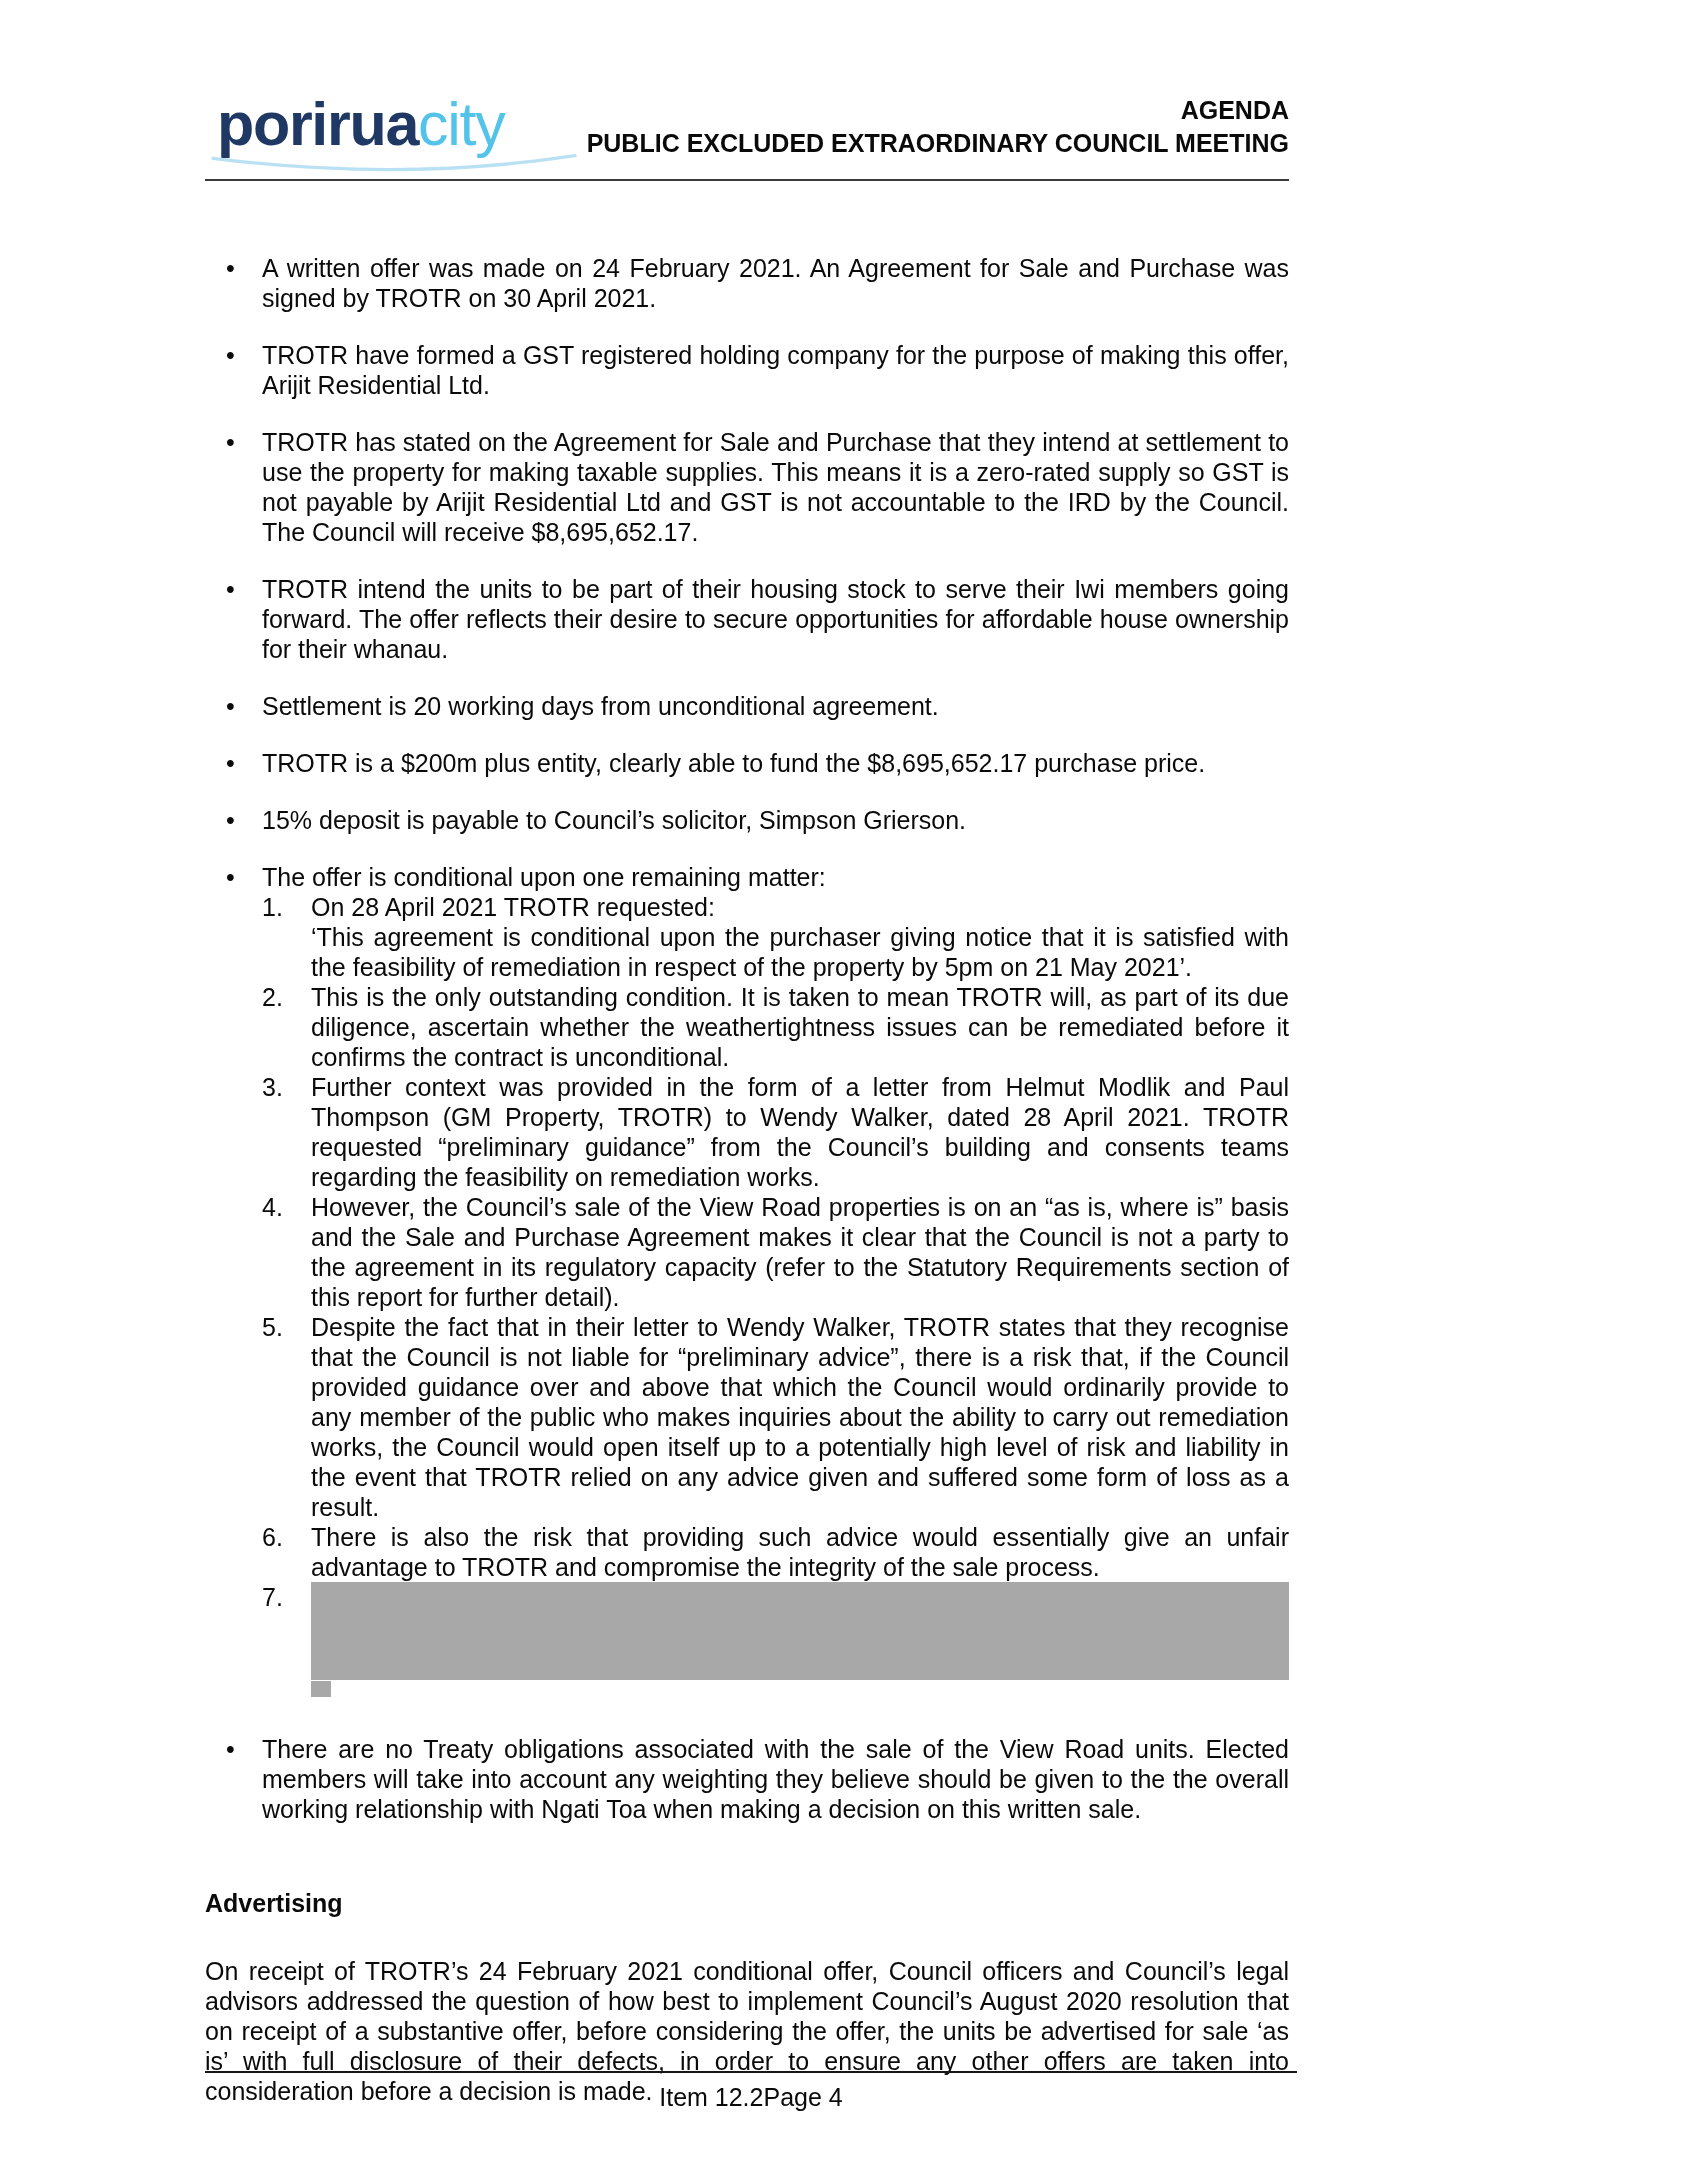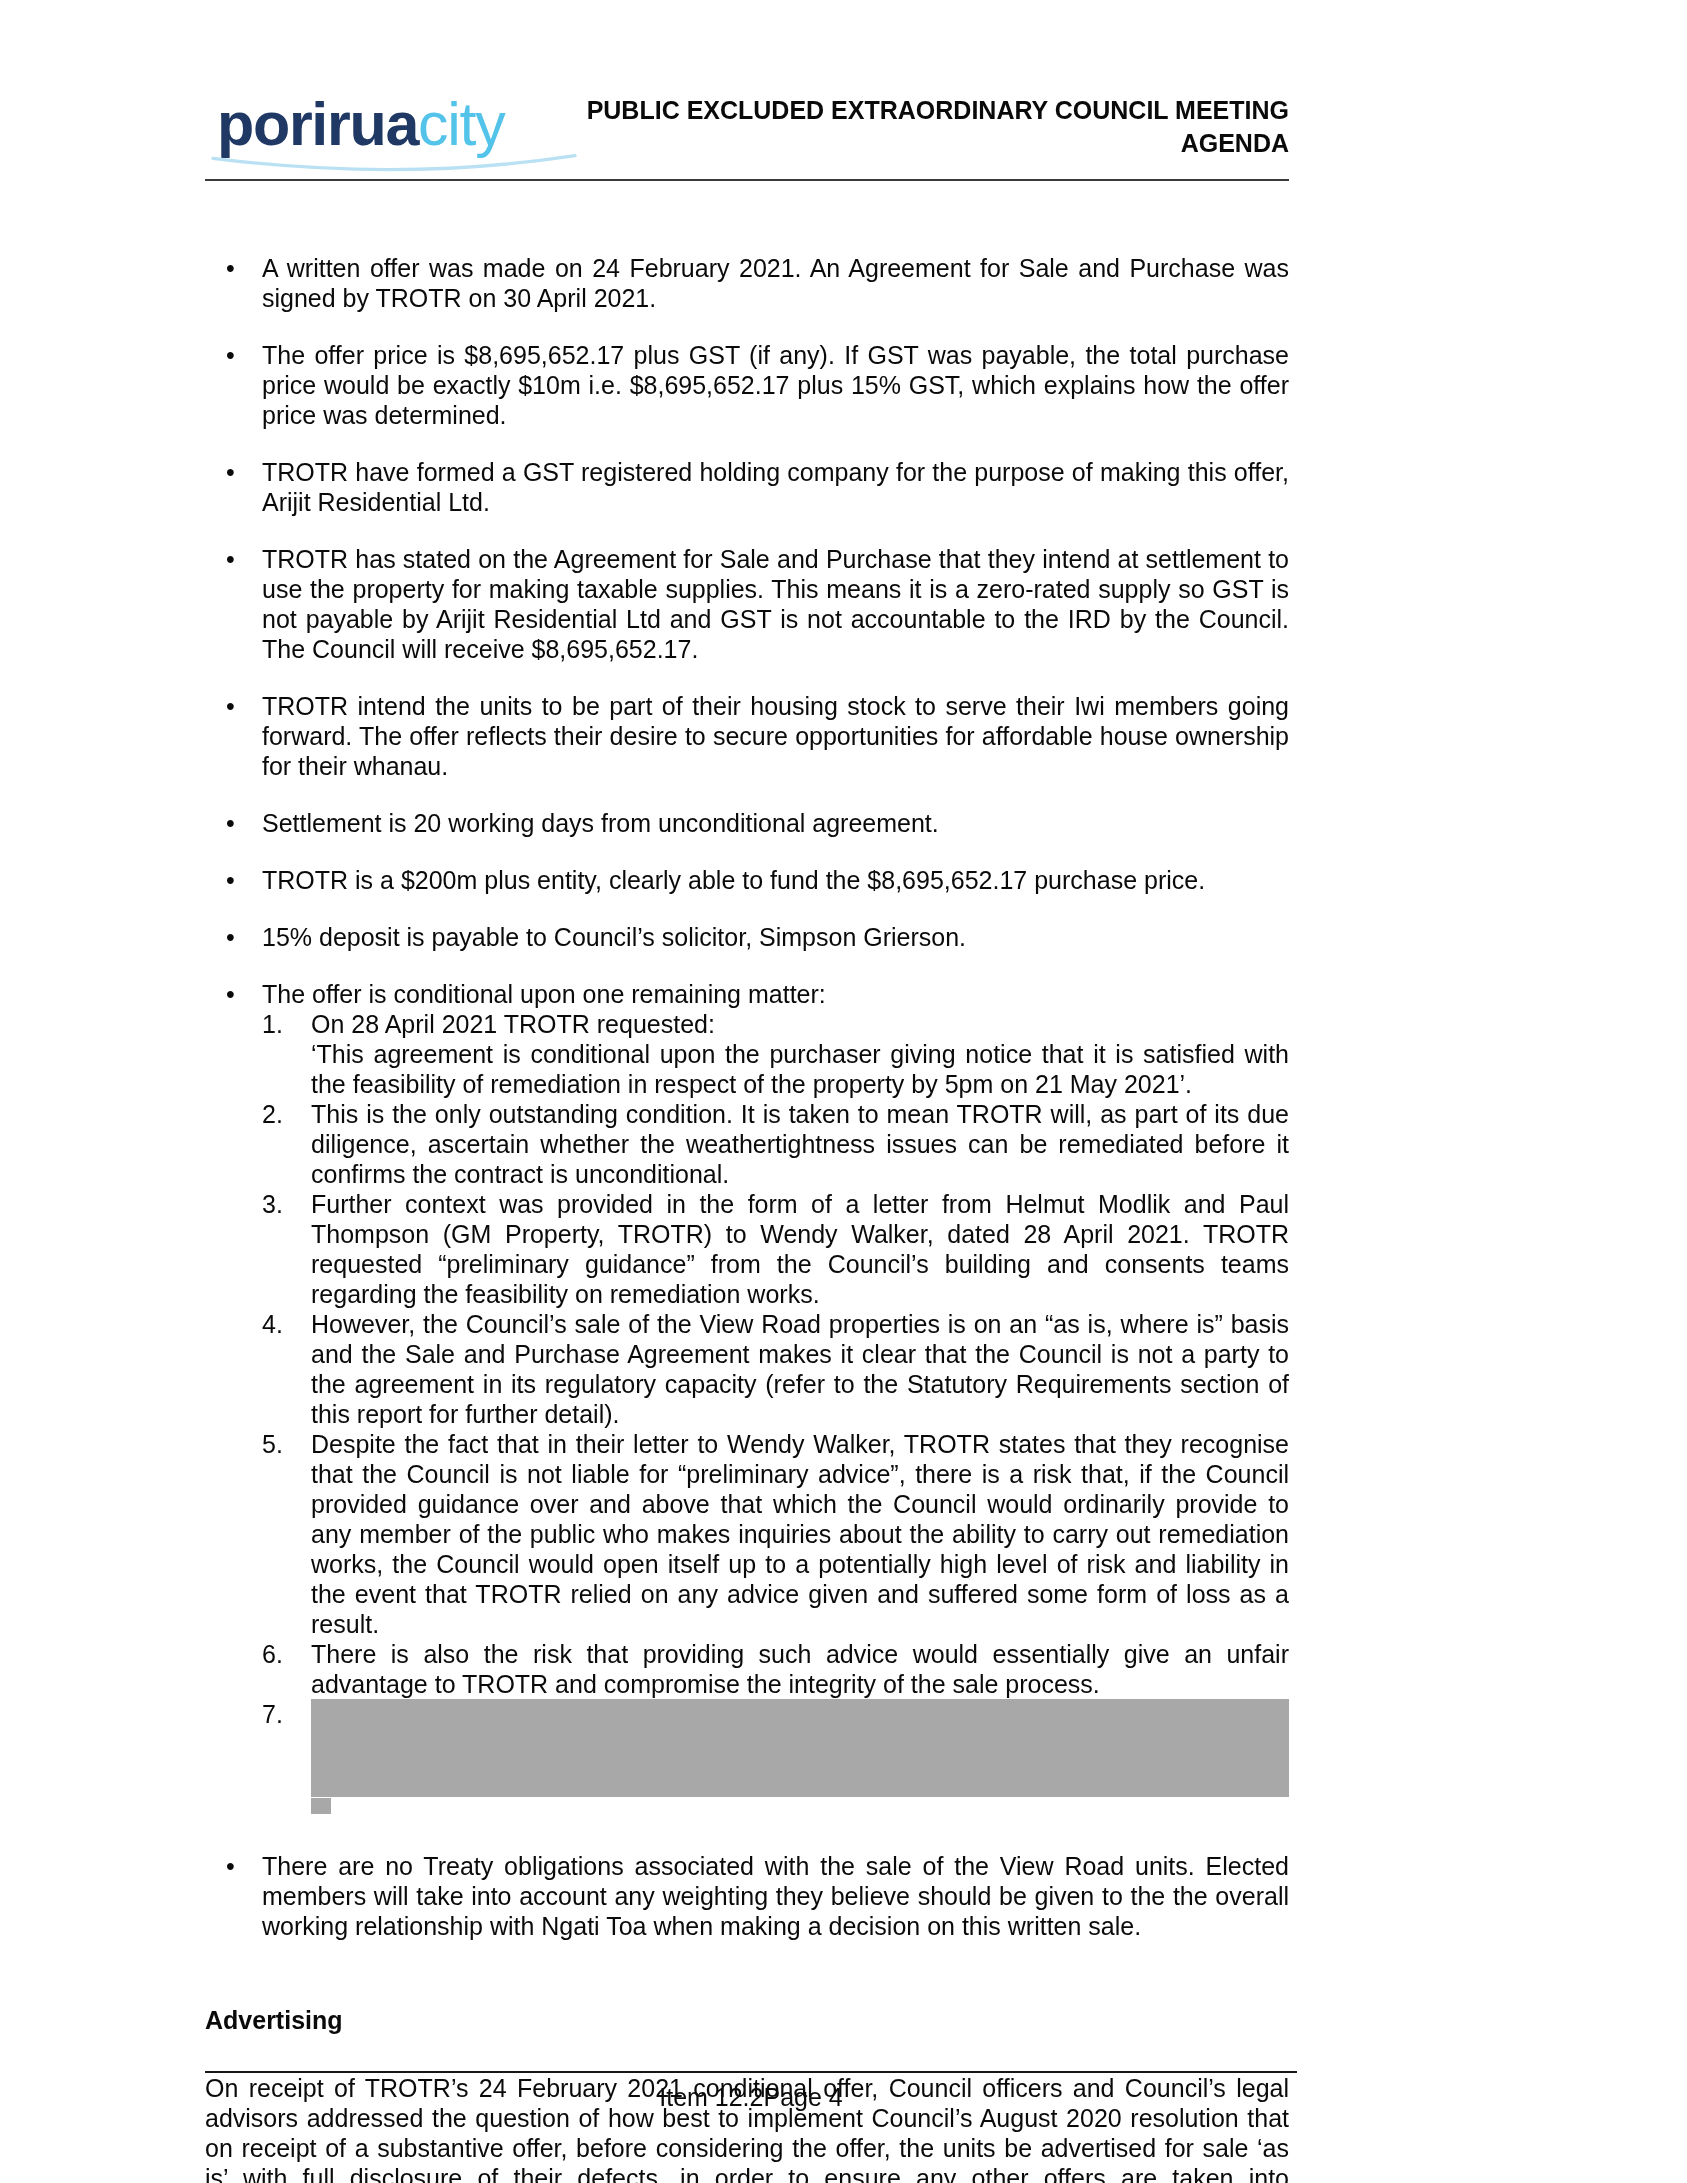--- a/index.html
+++ b/index.html
@@ -127,29 +127,28 @@
 <div class="page">
 
   <div class="header">
     <div class="logo">
       <span class="logo-porirua">porirua</span><span class="logo-city">city</span>
       <svg class="logo-swoosh" width="370" height="26.5" viewBox="0 0 560 40">
         <path d="M6 8 Q 290 44 554 4" stroke="#b9e1f3" stroke-width="5" fill="none" stroke-linecap="round"></path>
       </svg>
     </div>
     <div class="header-meta">
+      <div>AGENDA</div>
       <div>PUBLIC EXCLUDED EXTRAORDINARY COUNCIL MEETING</div>
-      <div>AGENDA</div>
     </div>
   </div>
 
   <div class="main">
 
     <div class="bullet-item">A written offer was made on 24 February 2021. An Agreement for Sale and Purchase was signed by TROTR on 30 April 2021.</div>
-    <div class="bullet-item">The offer price is $8,695,652.17 plus GST (if any). If GST was payable, the total purchase price would be exactly $10m i.e. $8,695,652.17 plus 15% GST, which explains how the offer price was determined.</div>
     <div class="bullet-item">TROTR have formed a GST registered holding company for the purpose of making this offer, Arijit Residential Ltd.</div>
     <div class="bullet-item">TROTR has stated on the Agreement for Sale and Purchase that they intend at settlement to use the property for making taxable supplies.  This means it is a zero-rated supply so GST is not payable by Arijit Residential Ltd and GST is not accountable to the IRD by the Council. The Council will receive $8,695,652.17.</div>
     <div class="bullet-item">TROTR intend the units to be part of their housing stock to serve their Iwi members going forward.  The offer reflects their desire to secure opportunities for affordable house ownership for their whanau.</div>
     <div class="bullet-item">Settlement is 20 working days from unconditional agreement.</div>
     <div class="bullet-item">TROTR is a $200m plus entity, clearly able to fund the $8,695,652.17 purchase price.</div>
     <div class="bullet-item">15% deposit is payable to Council’s solicitor, Simpson Grierson.</div>
     <div class="bullet-item">The offer is conditional upon one remaining matter:</div>
 
     <div class="num-item">
       <span class="num-marker">1.</span>

